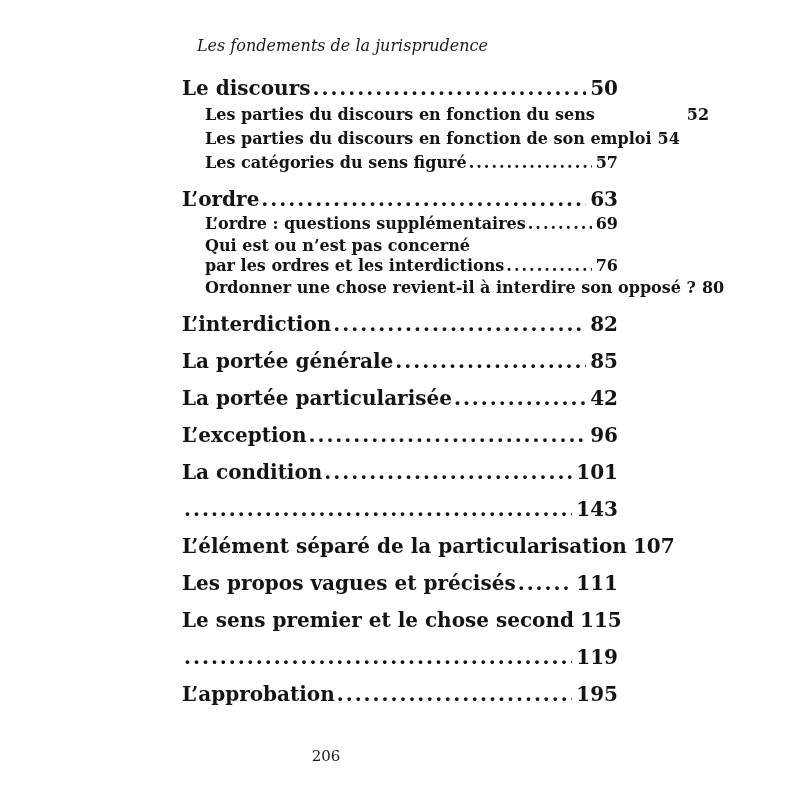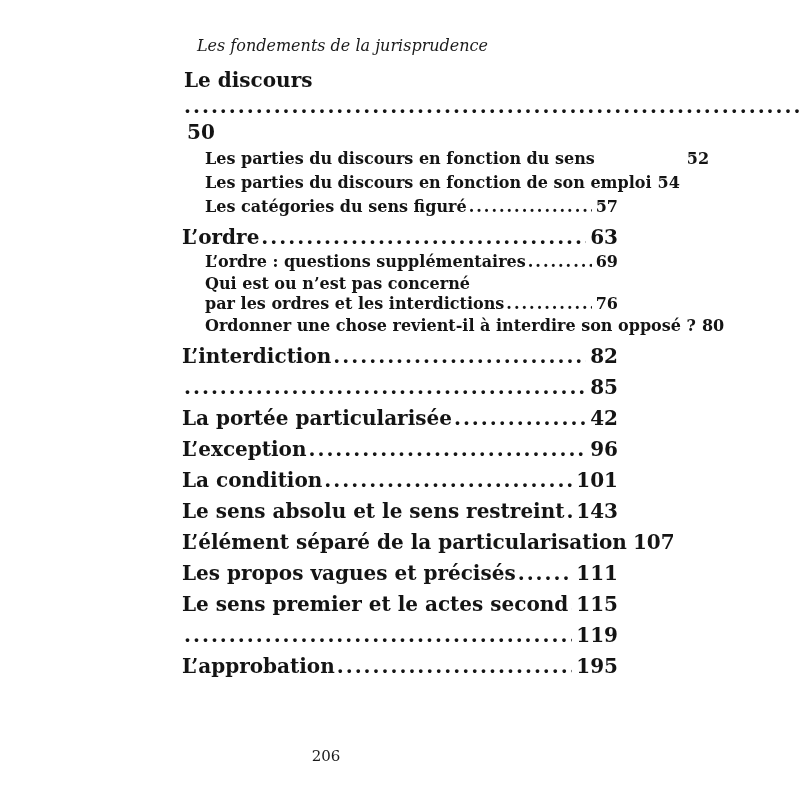--- a/index.html
+++ b/index.html
@@ -23,31 +23,31 @@
     position:absolute;top:59px;left:182px;width:436px;
   }
   .row{
     display:flex;
     align-items:baseline;
   }
   .l1{
     font-size:20px;
     font-weight:700;
     line-height:26px;
-    margin-top:5px;
+    margin-top:11px;
   }
   .l2{
     font-size:16px;
     font-weight:700;
     line-height:24px;
     padding-left:23px;
     margin-top:0;
   }
   .tight{line-height:20px;}
-  .mt0{margin-top:8px;flex-direction:column;}
+  .mt0{margin-top:16px;}
   .mt2{margin-top:2px;gap:43px;}
   .label{white-space:nowrap;flex:0 0 auto;}
   .leader{
     flex:1 1 auto;
     min-width:0;
     overflow:hidden;
     white-space:nowrap;
     margin:0 1px 0 2px;
   }
   .leader::after{
@@ -126,20 +126,21 @@
       <span class="pagenum">80</span>
     </div>
 
     <div class="row l1">
       <span class="label">L’interdiction</span>
       <span class="leader"></span>
       <span class="pagenum">82</span>
     </div>
 
     <div class="row l1">
+      <span class="label">La portée générale</span>
       <span class="leader"></span>
       <span class="pagenum">85</span>
     </div>
 
     <div class="row l1">
       <span class="label">La portée particularisée</span>
       <span class="leader"></span>
       <span class="pagenum">42</span>
     </div>
 
@@ -149,39 +150,38 @@
       <span class="pagenum">96</span>
     </div>
 
     <div class="row l1">
       <span class="label">La condition</span>
       <span class="leader"></span>
       <span class="pagenum">101</span>
     </div>
 
     <div class="row l1">
-      <span class="label">Le sens absolu et le sens restreint</span>
       <span class="leader"></span>
       <span class="pagenum">143</span>
     </div>
 
     <div class="row l1">
       <span class="label">L’élément séparé de la particularisation</span>
       <span class="leader"></span>
       <span class="pagenum">107</span>
     </div>
 
     <div class="row l1">
       <span class="label">Les propos vagues et précisés</span>
       <span class="leader"></span>
       <span class="pagenum">111</span>
     </div>
 
     <div class="row l1">
-      <span class="label">Le sens premier et le actes second</span>
+      <span class="label">Le sens premier et le chose second</span>
       <span class="leader"></span>
       <span class="pagenum">115</span>
     </div>
 
     <div class="row l1">
       <span class="leader"></span>
       <span class="pagenum">119</span>
     </div>
 
     <div class="row l1">

